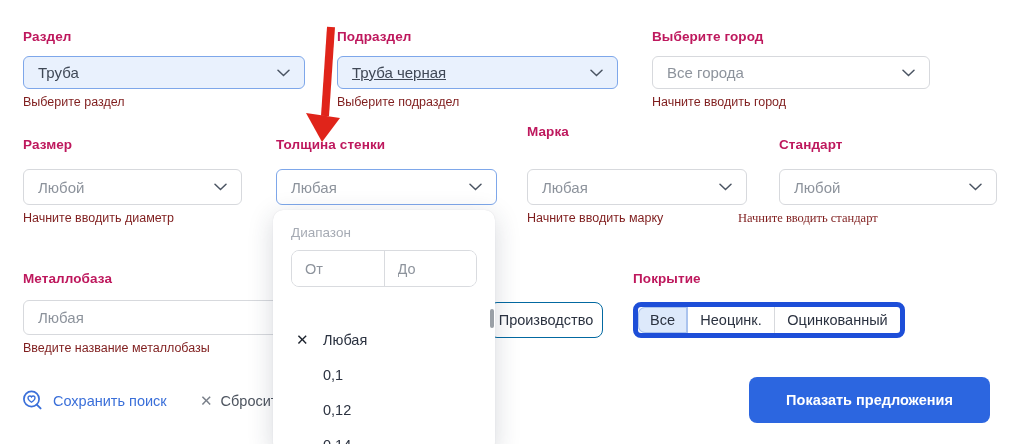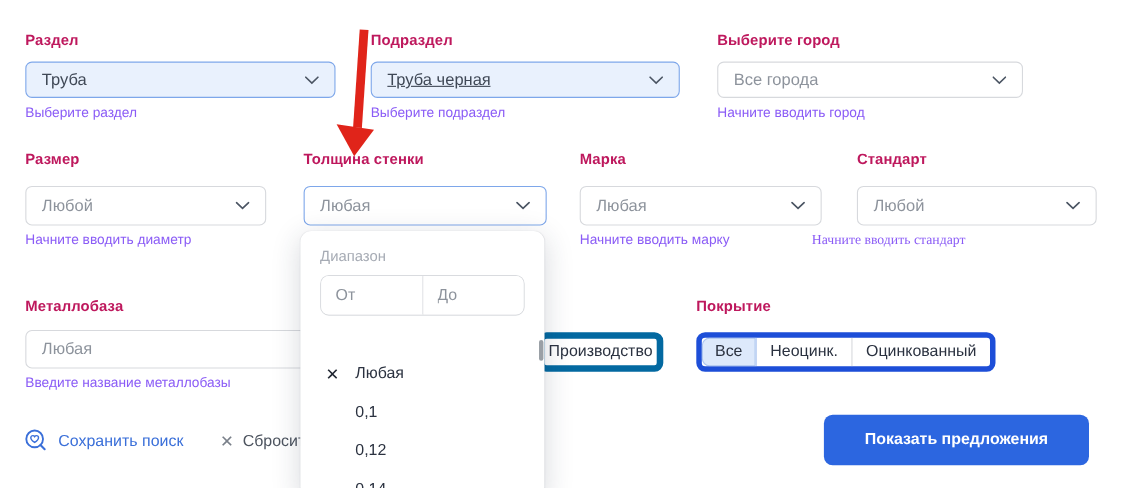--- a/index.html
+++ b/index.html
@@ -1,36 +1,36 @@
 <!DOCTYPE html>
 <html><head>
 <meta charset="utf-8">
 <style>
   * { margin:0; padding:0; box-sizing:border-box; }
   html,body { background:#fff; }
   body { font-family:"Liberation Sans","DejaVu Sans",sans-serif; }
   .stage { position:relative; width:1024px; height:444px; background:#fff; overflow:hidden; }
 
   .field-label { position:absolute; font-size:13.5px; font-weight:700; color:#be185d; letter-spacing:.1px; }
-  .helper { position:absolute; font-size:12.5px; color:#8b5cf6; }
+  .helper { position:absolute; font-size:12.5px; color:#7f1d1d; }
 
   .select { position:absolute; display:flex; align-items:center; justify-content:space-between;
             padding:0 14px; height:33px; border:1px solid #d7d9dd; border-radius:6px; background:#fff;
             font-size:15px; color:#8d939c; cursor:pointer; }
   .select .val { white-space:nowrap; overflow:hidden; }
   .select.filled { background:#e9f1fd; border-color:#7ea7ea; color:#3f4856; }
   .select.focused { border-color:#7ea7ea; }
   .chev { flex:0 0 auto; margin-left:8px; display:flex; align-items:center; }
 
   .text-input { position:absolute; height:35px; border:1px solid #d7d9dd; border-radius:6px; background:#fff;
             padding:0 14px; font-size:15px; color:#3f4856; font-family:inherit; }
   .text-input::placeholder { color:#8d939c; opacity:1; }
 
   .btn-plain { position:absolute; display:flex; align-items:center; justify-content:center;
-            border:6px solid #0369a1; border-radius:8px; background:#fff; font-size:14.5px; color:#2b3240; cursor:pointer; }
+            border:1px solid #0369a1; border-radius:8px; background:#fff; font-size:14.5px; color:#2b3240; cursor:pointer; }
 
   .seg { position:absolute; display:flex; border:5px solid #1d4ed8; border-radius:8px; background:#fff; overflow:hidden; height:36px; }
   .seg .seg-item { display:flex; align-items:center; justify-content:center; font-size:14.5px; color:#2b3240;
             padding:0 14px; cursor:pointer; border-right:1px solid #d7d9dd; }
   .seg .seg-item:last-child { border-right:none; }
   .seg .seg-item.active { background:#dde9fb; border-right-color:#aac3ee; box-shadow:inset 0 0 0 1px #aac3ee; border-radius:7px 0 0 7px; }
 
   .panel { position:absolute; left:273px; top:210px; width:222px; height:242px; background:#fff;
            border-radius:10px; box-shadow:0 6px 26px rgba(35,45,65,.18), 0 0 1px rgba(35,45,65,.15); z-index:5; }
   .panel .range-label { position:absolute; left:18px; top:15px; font-size:13.5px; color:#a6abb4; }
@@ -107,21 +107,21 @@
   <div class="field-label" style="left:276px; top:137px;">Толщина стенки</div>
   <div class="select focused" style="left:276px; top:169px; width:221px; height:36px;">
     <span class="val">Любая</span>
     <span class="chev">
         <svg width="13" height="8" viewBox="0 0 13 8">
           <path d="M1 1.2l5.5 5.3L12 1.2" stroke="#4b5563" stroke-width="1.5" fill="none" stroke-linecap="round"></path>
         </svg>
       </span>
   </div>
 
-  <div class="field-label" style="left:527px; top:137px;">Марка</div>
+  <div class="field-label" style="left:527px; top:124px;">Марка</div>
   <div class="select" style="left:527px; top:169px; width:220px; height:36px;">
     <span class="val">Любая</span>
     <span class="chev">
         <svg width="13" height="8" viewBox="0 0 13 8">
           <path d="M1 1.2l5.5 5.3L12 1.2" stroke="#4b5563" stroke-width="1.5" fill="none" stroke-linecap="round"></path>
         </svg>
       </span>
   </div>
   <div class="helper" style="left:527px; top:211px;">Начните вводить марку</div>
 

